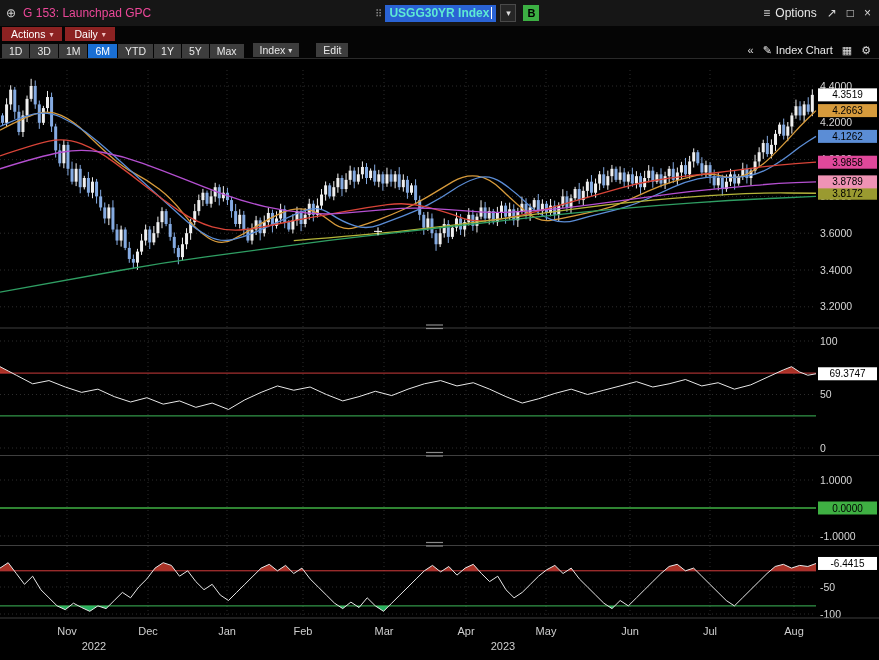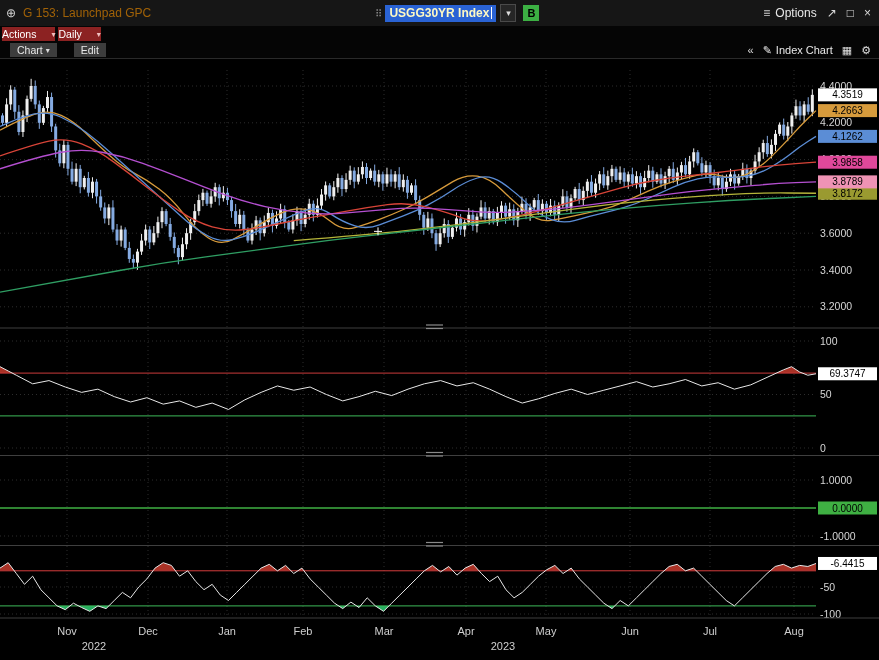--- a/index.html
+++ b/index.html
@@ -5,36 +5,36 @@
   html,body{margin:0;padding:0;background:#000;}
   .app{position:relative;width:879px;height:660px;background:#000;overflow:hidden;
        font-family:"Liberation Sans",sans-serif;color:#e8e8e8;-webkit-font-smoothing:antialiased;}
   
   .titlebar{position:absolute;top:0;left:0;width:879px;height:26px;background:#161616;
             display:flex;align-items:center;justify-content:space-between;font-size:12px;}
   .tb-left{display:flex;align-items:center;gap:7px;padding-left:6px;}
   .tb-center{display:flex;align-items:center;gap:4px;}
   .tb-right{display:flex;align-items:center;gap:10px;padding-right:8px;}
   .icon{color:#cfcfcf;}
-  .title{color:#a16207;}
+  .title{color:#ec4899;}
   .grip{font-size:10px;color:#8a8a8a;letter-spacing:-1px;}
   .sec-field{display:inline-flex;align-items:center;height:17px;background:#2a63d4;
-             padding:0 4px;color:#fef9c3;font-size:12px;font-weight:bold;}
+             padding:0 4px;color:#5eead4;font-size:12px;font-weight:bold;}
   .caret{display:inline-block;width:1px;height:12px;background:#fff;margin-left:2px;}
   .dd-btn{display:inline-flex;align-items:center;justify-content:center;width:14px;height:16px;
           background:#262626;border:1px solid #4a4a4a;font-size:9px;color:#ddd;}
   .b-badge{display:inline-flex;align-items:center;justify-content:center;width:16px;height:16px;
            background:#3cb043;color:#000;font-weight:bold;font-size:11px;margin-left:3px;}
   .opt{display:inline-flex;align-items:center;gap:5px;color:#e8e8e8;font-size:12px;}
   .wbtn{font-size:12px;color:#d8d8d8;}
   
   .menubar{position:absolute;top:26px;left:0;width:879px;height:16px;background:#050505;
            display:flex;align-items:center;gap:3px;padding-left:2px;box-sizing:border-box;}
-  .menu-btn{display:inline-flex;align-items:center;gap:15px;background:#8c2222;color:#fff;
-            border:0;font-size:10.5px;height:14px;padding:0 0;
+  .menu-btn{display:inline-flex;align-items:center;gap:4px;background:#8c2222;color:#fff;
+            border:0;font-size:10.5px;height:14px;padding:0 9px;
             font-family:"Liberation Sans",sans-serif;cursor:default;}
   .menu-btn .icon{font-size:8px;color:#f0c0c0;}
   
   .toolbar{position:absolute;top:42px;left:0;width:879px;height:16px;background:#050505;
            display:flex;align-items:center;padding-left:2px;box-sizing:border-box;}
   .range,.gray-btn{display:inline-flex;align-items:center;background:#3d3d3d;color:#e8e8e8;border:0;
           font-size:10.5px;height:14px;padding:0 7px;margin-right:1px;
           font-family:"Liberation Sans",sans-serif;cursor:default;}
   .range.sel{background:#1a6fd4;color:#fff;}
   .gray-btn .icon{font-size:8px;margin-left:3px;color:#ddd;}
@@ -79,23 +79,24 @@
       <span>Actions</span>
       <span class="icon">▾</span>
     </button>
     <button class="menu-btn">
       <span>Daily</span>
       <span class="icon">▾</span>
     </button>
   </div>
 
   <div class="toolbar">
+    <span id="range-buttons"><button class="range">1D</button><button class="range">3D</button><button class="range">1M</button><button class="range sel">6M</button><button class="range">YTD</button><button class="range">1Y</button><button class="range">5Y</button><button class="range">Max</button></span>
     <span class="gap"></span>
     <button class="gray-btn">
-      <span>Chart</span>
+      <span>Index</span>
       <span class="icon">▾</span>
     </button>
     <span class="gap"></span>
       <span class="gap"></span>
     <button class="gray-btn">
       <span>Edit</span>
     </button>
     <span class="tb-spacer"></span>
     <span class="tool-right">
       <span>«</span>

